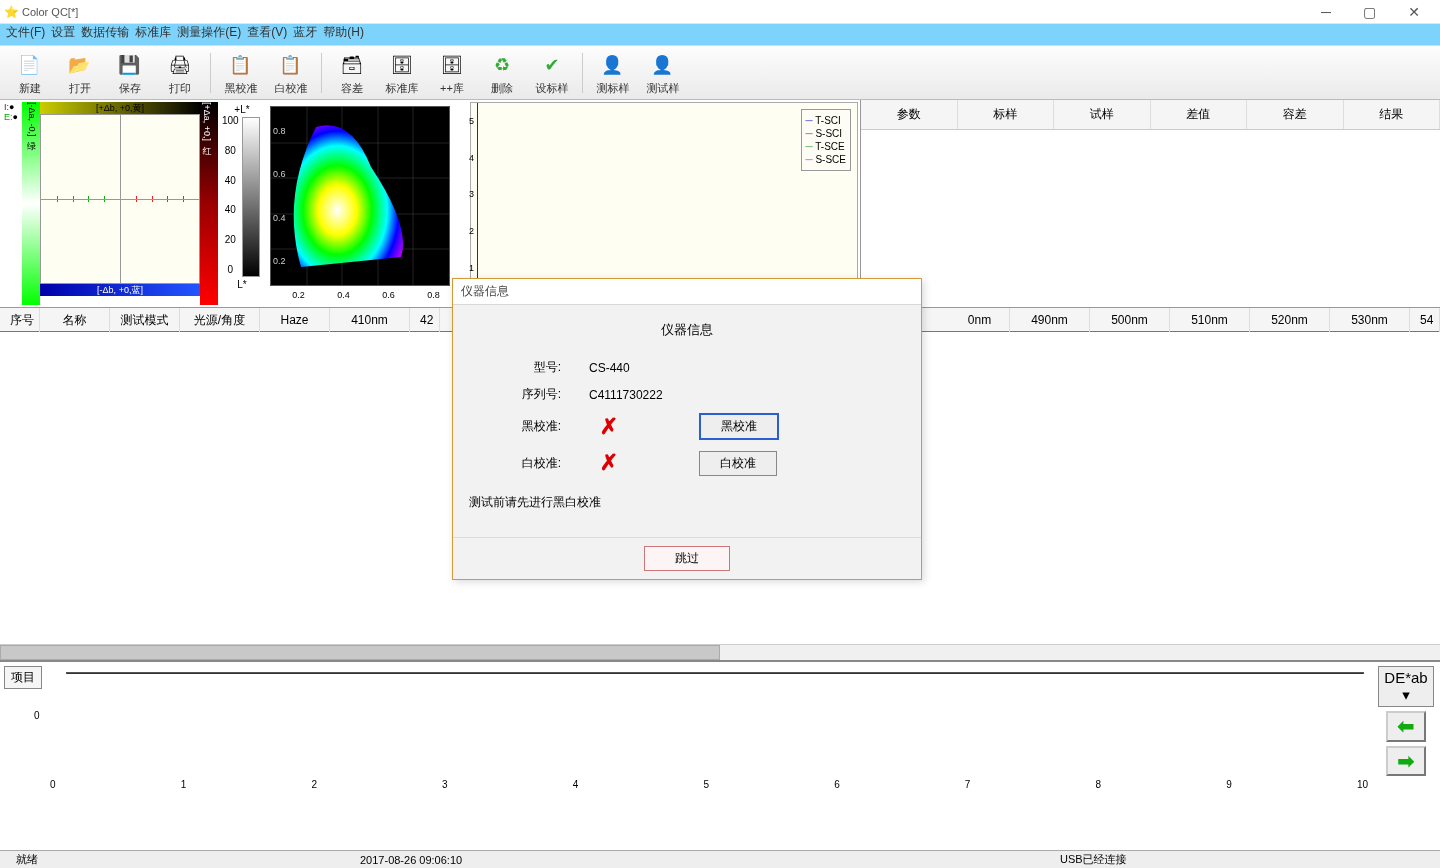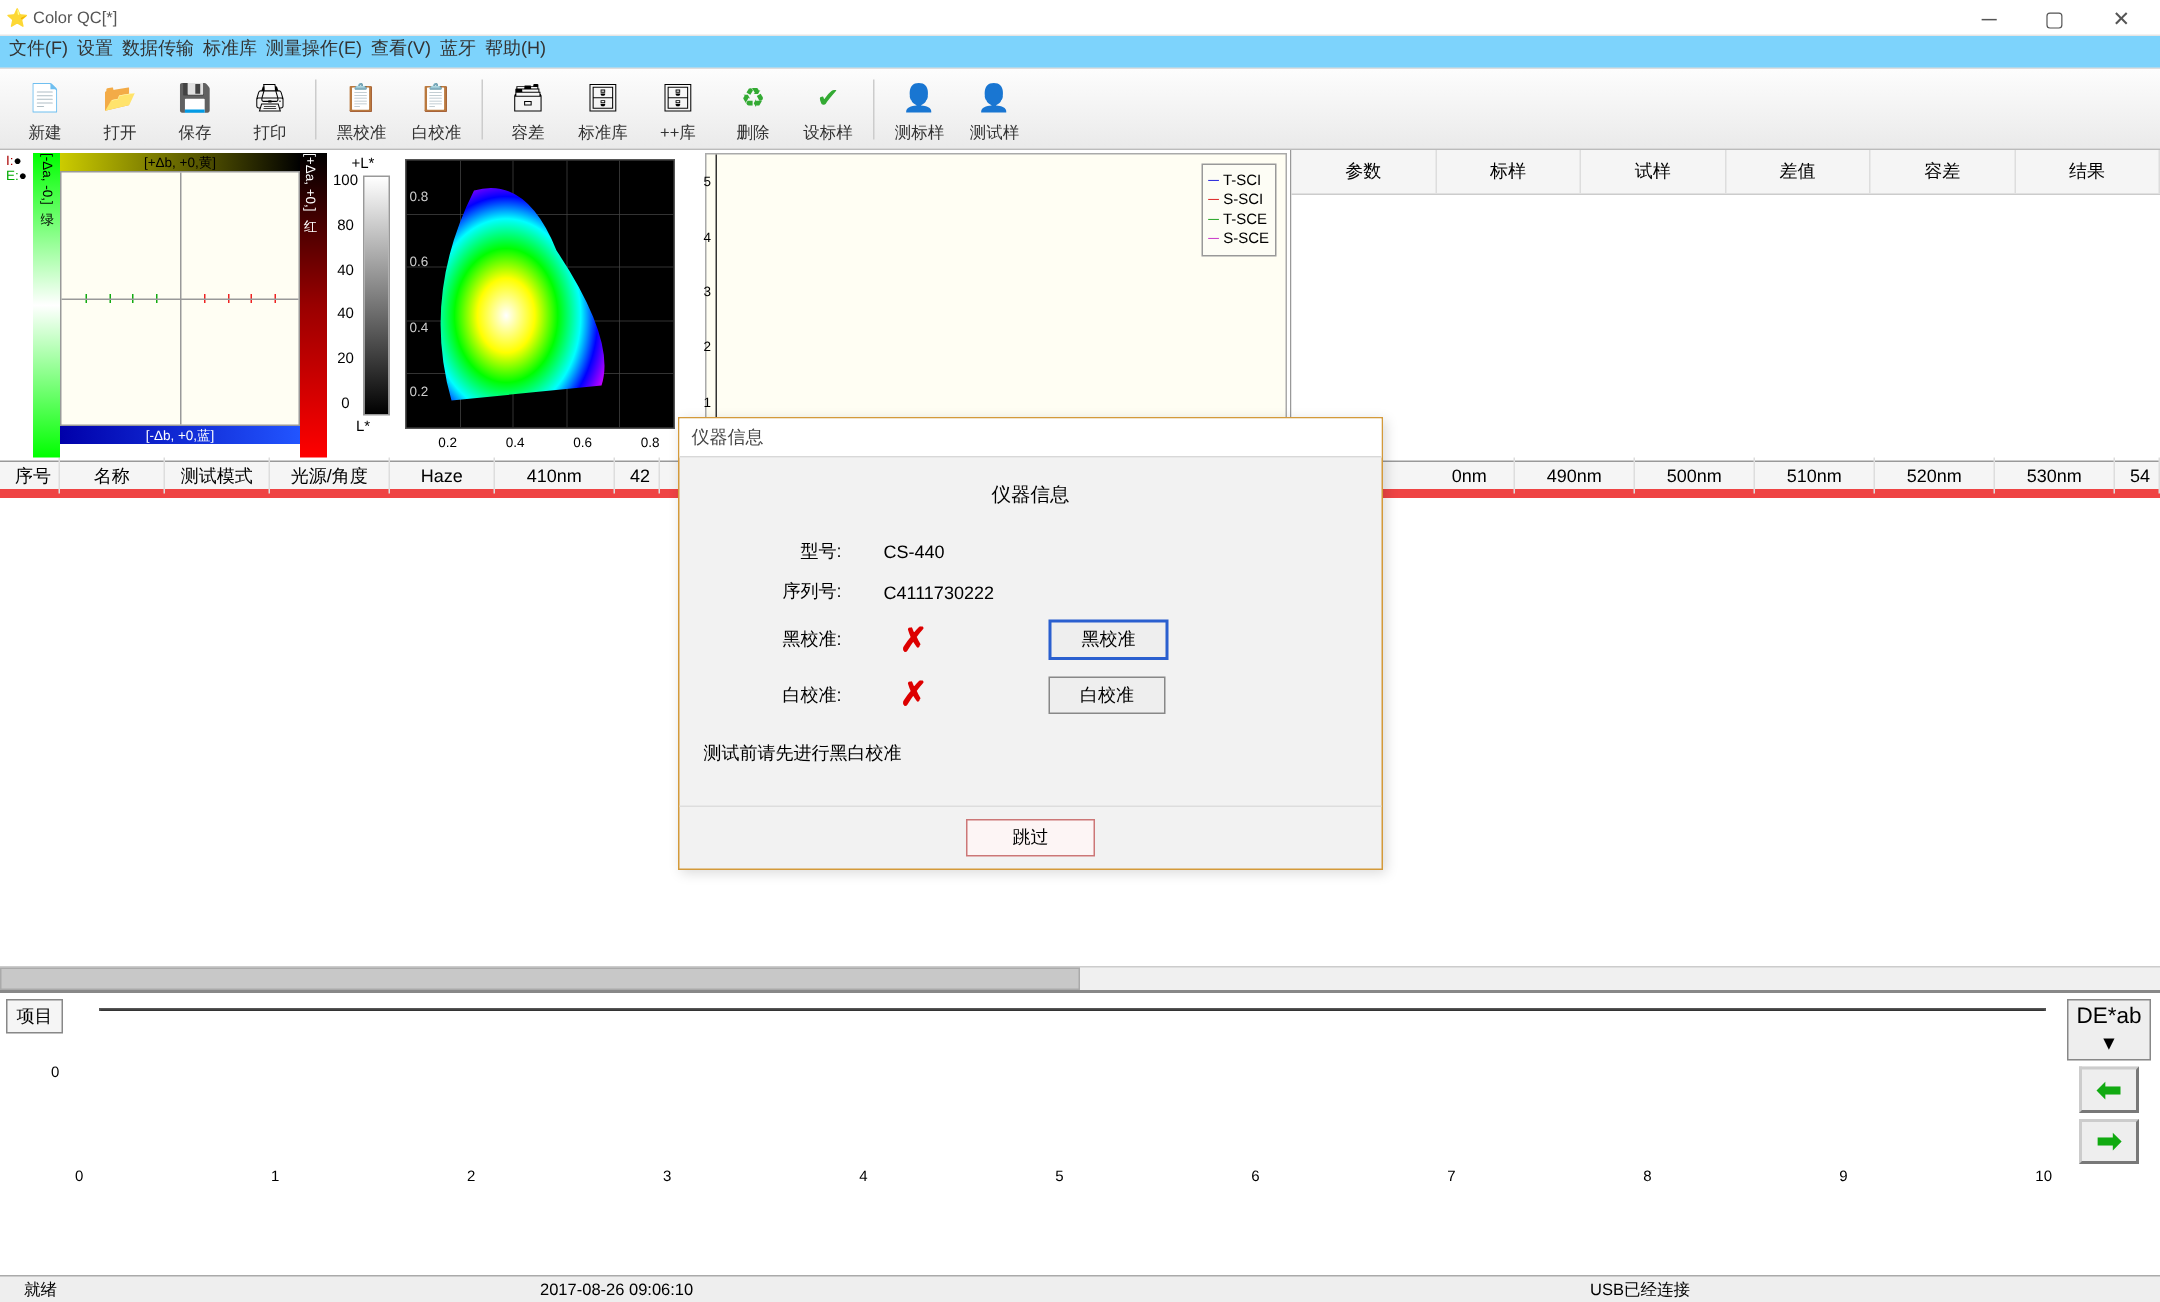--- a/index.html
+++ b/index.html
@@ -49,21 +49,21 @@
 .spectra-y { position: absolute; left: 6px; top: 0; bottom: 18px; width: 1px; background: #333; }
 .legend { position: absolute; top: 6px; right: 6px; border: 1px solid #999; background: #fdfdf5; padding: 4px; font-size: 10px; }
 .legend div { line-height: 13px; }
 
 .params { width: 580px; border-left: 1px solid #999; }
 .params-head { display: flex; background: #f5f5f5; border-bottom: 1px solid #ccc; }
 .params-head span { flex: 1; text-align: center; padding: 6px 2px; font-size: 12px; border-right: 1px solid #ddd; }
 .params-body { height: 170px; background: #fff; }
 
 .grid-area { height: 352px; display: flex; flex-direction: column; }
-.grid-head { display: flex; background: #f5f5f5; border-bottom: 6px solid #ef4444; height: 24px; align-items: center; }
+.grid-head { display: flex; background: #f5f5f5; border-bottom: 1px solid #ef4444; height: 24px; align-items: center; }
 .grid-head span { padding: 0 10px; font-size: 12px; text-align: center; border-right: 1px solid #ddd; line-height: 24px; white-space: nowrap; }
 .grid-body { flex: 1; background: #fff; }
 .grid-scroll { height: 16px; background: #f0f0f0; border-top: 1px solid #ccc; position: relative; }
 .grid-thumb { position: absolute; left: 0; width: 50%; height: 100%; background: #c8c8c8; border: 1px solid #aaa; }
 
 .bottom-chart { height: 120px; display: flex; border-top: 2px solid #888; padding: 4px; gap: 4px; }
 .proj-label { border: 1px solid #888; padding: 2px 6px; font-size: 12px; align-self: flex-start; background: #f5f5f5; }
 .chart-box { flex: 1; border: 1px solid #555; background: #fff; position: relative; }
 .chart-y0 { position: absolute; left: -12px; top: 40%; font-size: 10px; }
 .chart-xnums { position: absolute; bottom: -14px; left: 0; right: 0; display: flex; justify-content: space-between; font-size: 10px; padding: 0 4px;}

